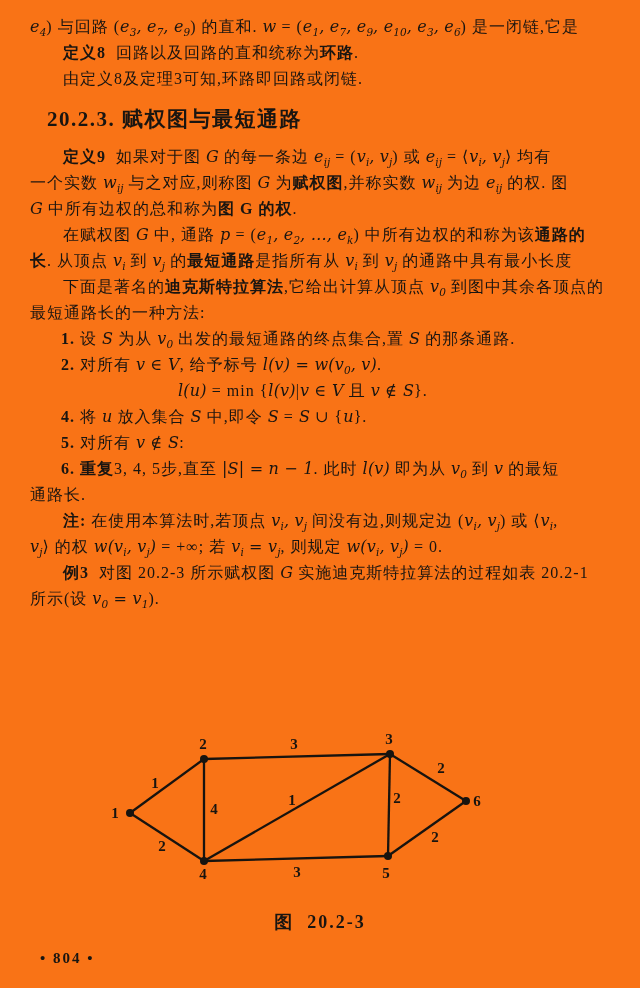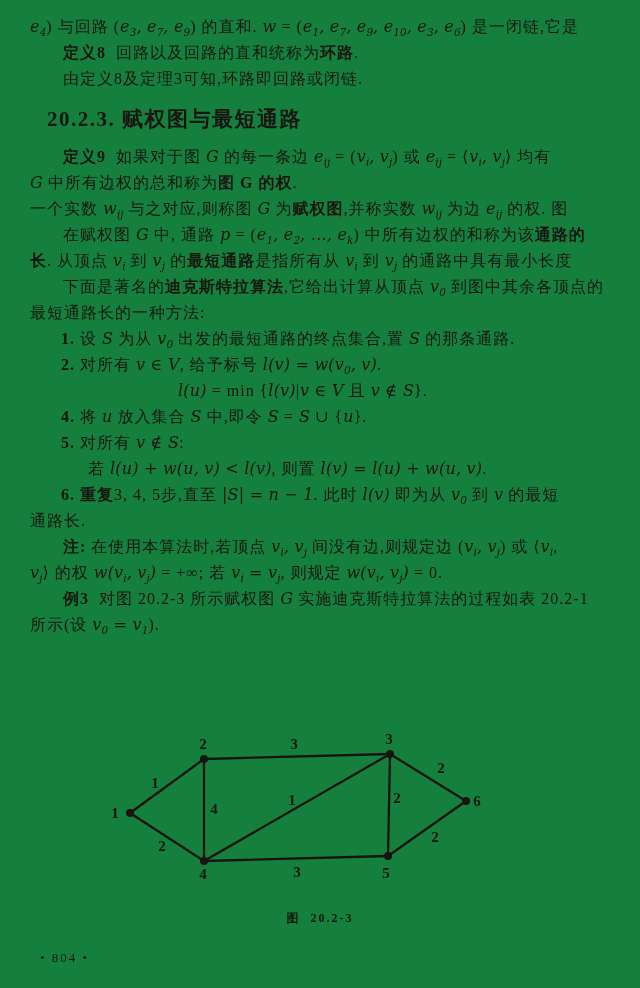--- a/index.html
+++ b/index.html
@@ -1,20 +1,20 @@
 <!DOCTYPE html>
 <html><head>
 <meta charset="utf-8">
 <style>
   html,body{margin:0;padding:0;background:#e8e6e2;}
   .page{
     position:relative;
     width:640px;height:988px;
     margin:0 auto;
-    background:#15803d;
+    background:#f97316;
     color:#191511;
     font-family:"Liberation Serif","DejaVu Serif",serif;
     overflow:hidden;
   }
   .text-column{
     position:absolute;left:30px;top:14px;width:586px;
   }
   .line{
     margin:0;
     font-size:16px;
@@ -47,57 +47,56 @@
   .graph-svg{display:block;margin-left:96px;}
   .graph-svg line{stroke:#18140f;stroke-width:2.3;}
   .graph-svg circle{fill:#18140f;}
   .graph-svg text{
     font-family:"Liberation Serif","DejaVu Serif",serif;
     font-size:15px;font-weight:700;fill:#18140f;text-anchor:middle;
   }
   .figure-caption{
     margin-top:14px;
     text-align:center;
-    font-size:12px;
+    font-size:18px;
     font-weight:700;
     letter-spacing:2px;
     white-space:pre;
   }
   .page-number{
     position:absolute;left:40px;top:950px;
-    font-size:13px;font-weight:400;letter-spacing:2px;
+    font-size:15px;font-weight:700;letter-spacing:2px;
     white-space:pre;
   }
 </style>
 </head>
 <body>
 
 <div class="page">
 
   <div class="text-column">
     <p class="line"><span class="ri">e<sub>4</sub></span><span>) 与回路 (</span><span class="ri">e<sub>3</sub>, e<sub>7</sub>, e<sub>9</sub></span><span>) 的直和. </span><span class="ri">w</span><span> = (</span><span class="ri">e<sub>1</sub>, e<sub>7</sub>, e<sub>9</sub>, e<sub>10</sub>, e<sub>3</sub>, e<sub>6</sub></span><span>) 是一闭链,它是</span></p>
     <p class="line in"><span class="rb">定义8</span><span>  回路以及回路的直和统称为</span><span class="rb">环路</span><span>.</span></p>
     <p class="line in"><span>由定义8及定理3可知,环路即回路或闭链.</span></p>
 
     <h2 class="section-heading">20.2.3. 赋权图与最短通路</h2>
 
     <p class="line in"><span class="rb">定义9</span><span>  如果对于图 </span><span class="ri">G</span><span> 的每一条边 </span><span class="ri">e<sub>ij</sub></span><span> = (</span><span class="ri">v<sub>i</sub>, v<sub>j</sub></span><span>) 或 </span><span class="ri">e<sub>ij</sub></span><span> = ⟨</span><span class="ri">v<sub>i</sub>, v<sub>j</sub></span><span>⟩ 均有</span></p>
+    <p class="line"><span>一个实数 </span><span class="ri">w<sub>ij</sub></span><span> 与之对应,则称图 </span><span class="ri">G</span><span> 为</span><span class="rb">赋权图</span><span>,并称实数 </span><span class="ri">w<sub>ij</sub></span><span> 为边 </span><span class="ri">e<sub>ij</sub></span><span> 的权. 图</span></p>
     <p class="line"><span class="ri">G</span><span> 中所有边权的总和称为</span><span class="rb">图 G 的权</span><span>.</span></p>
-    <p class="line"><span>一个实数 </span><span class="ri">w<sub>ij</sub></span><span> 与之对应,则称图 </span><span class="ri">G</span><span> 为</span><span class="rb">赋权图</span><span>,并称实数 </span><span class="ri">w<sub>ij</sub></span><span> 为边 </span><span class="ri">e<sub>ij</sub></span><span> 的权. 图</span></p>
     <p class="line in"><span>在赋权图 </span><span class="ri">G</span><span> 中, 通路 </span><span class="ri">p</span><span> = (</span><span class="ri">e<sub>1</sub>, e<sub>2</sub>, …, e<sub>k</sub></span><span>) 中所有边权的和称为该</span><span class="rb">通路的</span></p>
     <p class="line"><span class="rb">长</span><span>. 从顶点 </span><span class="ri">v<sub>i</sub></span><span> 到 </span><span class="ri">v<sub>j</sub></span><span> 的</span><span class="rb">最短通路</span><span>是指所有从 </span><span class="ri">v<sub>i</sub></span><span> 到 </span><span class="ri">v<sub>j</sub></span><span> 的通路中具有最小长度</span></p>
     <p class="line in"><span>下面是著名的</span><span class="rb">迪克斯特拉算法</span><span>,它给出计算从顶点 </span><span class="ri">v<sub>0</sub></span><span> 到图中其余各顶点的</span></p>
     <p class="line"><span>最短通路长的一种方法:</span></p>
 
     <p class="line list"><span class="rb">1.</span><span> 设 </span><span class="ri">S</span><span> 为从 </span><span class="ri">v<sub>0</sub></span><span> 出发的最短通路的终点集合,置 </span><span class="ri">S</span><span> 的那条通路.</span></p>
     <p class="line list"><span class="rb">2.</span><span> 对所有 </span><span class="ri">v</span><span> ∈ </span><span class="ri">V</span><span>, 给予标号 </span><span class="ri">l(v) = w(v<sub>0</sub>, v)</span><span>.</span></p>
     <p class="line center"><span class="ri">l(u)</span><span> = min {</span><span class="ri">l(v)</span><span>|</span><span class="ri">v</span><span> ∈ </span><span class="ri">V</span><span> 且 </span><span class="ri">v</span><span> ∉ </span><span class="ri">S</span><span>}.</span></p>
     <p class="line list"><span class="rb">4.</span><span> 将 </span><span class="ri">u</span><span> 放入集合 </span><span class="ri">S</span><span> 中,即令 </span><span class="ri">S</span><span> = </span><span class="ri">S</span><span> ∪ {</span><span class="ri">u</span><span>}.</span></p>
     <p class="line list"><span class="rb">5.</span><span> 对所有 </span><span class="ri">v</span><span> ∉ </span><span class="ri">S</span><span>:</span></p>
-    <p class="line subline"><span>若 </span><span class="ri">l(u) + w(u, v) &lt; l(v)</span><span>, 则置 </span><span class="ri">l(v) = l(u) + w(u, v)</span><span>.</span></p>
     <p class="line list"><span class="rb">6.</span><span> </span><span class="rb">重复</span><span>3, 4, 5步,直至 </span><span class="ri">|S| = n − 1</span><span>. 此时 </span><span class="ri">l(v)</span><span> 即为从 </span><span class="ri">v<sub>0</sub></span><span> 到 </span><span class="ri">v</span><span> 的最短</span></p>
     <p class="line"><span>通路长.</span></p>
 
     <p class="line in"><span class="rb">注:</span><span> 在使用本算法时,若顶点 </span><span class="ri">v<sub>i</sub>, v<sub>j</sub></span><span> 间没有边,则规定边 (</span><span class="ri">v<sub>i</sub>, v<sub>j</sub></span><span>) 或 ⟨</span><span class="ri">v<sub>i</sub></span><span>,</span></p>
     <p class="line"><span class="ri">v<sub>j</sub></span><span>⟩ 的权 </span><span class="ri">w(v<sub>i</sub>, v<sub>j</sub>)</span><span> = +∞; 若 </span><span class="ri">v<sub>i</sub> = v<sub>j</sub></span><span>, 则规定 </span><span class="ri">w(v<sub>i</sub>, v<sub>j</sub>)</span><span> = 0.</span></p>
     <p class="line in"><span class="rb">例3</span><span>  对图 20.2-3 所示赋权图 </span><span class="ri">G</span><span> 实施迪克斯特拉算法的过程如表 20.2-1</span></p>
     <p class="line"><span>所示(设 </span><span class="ri">v<sub>0</sub> = v<sub>1</sub></span><span>).</span></p>
   </div>
 
   <div class="figure">

